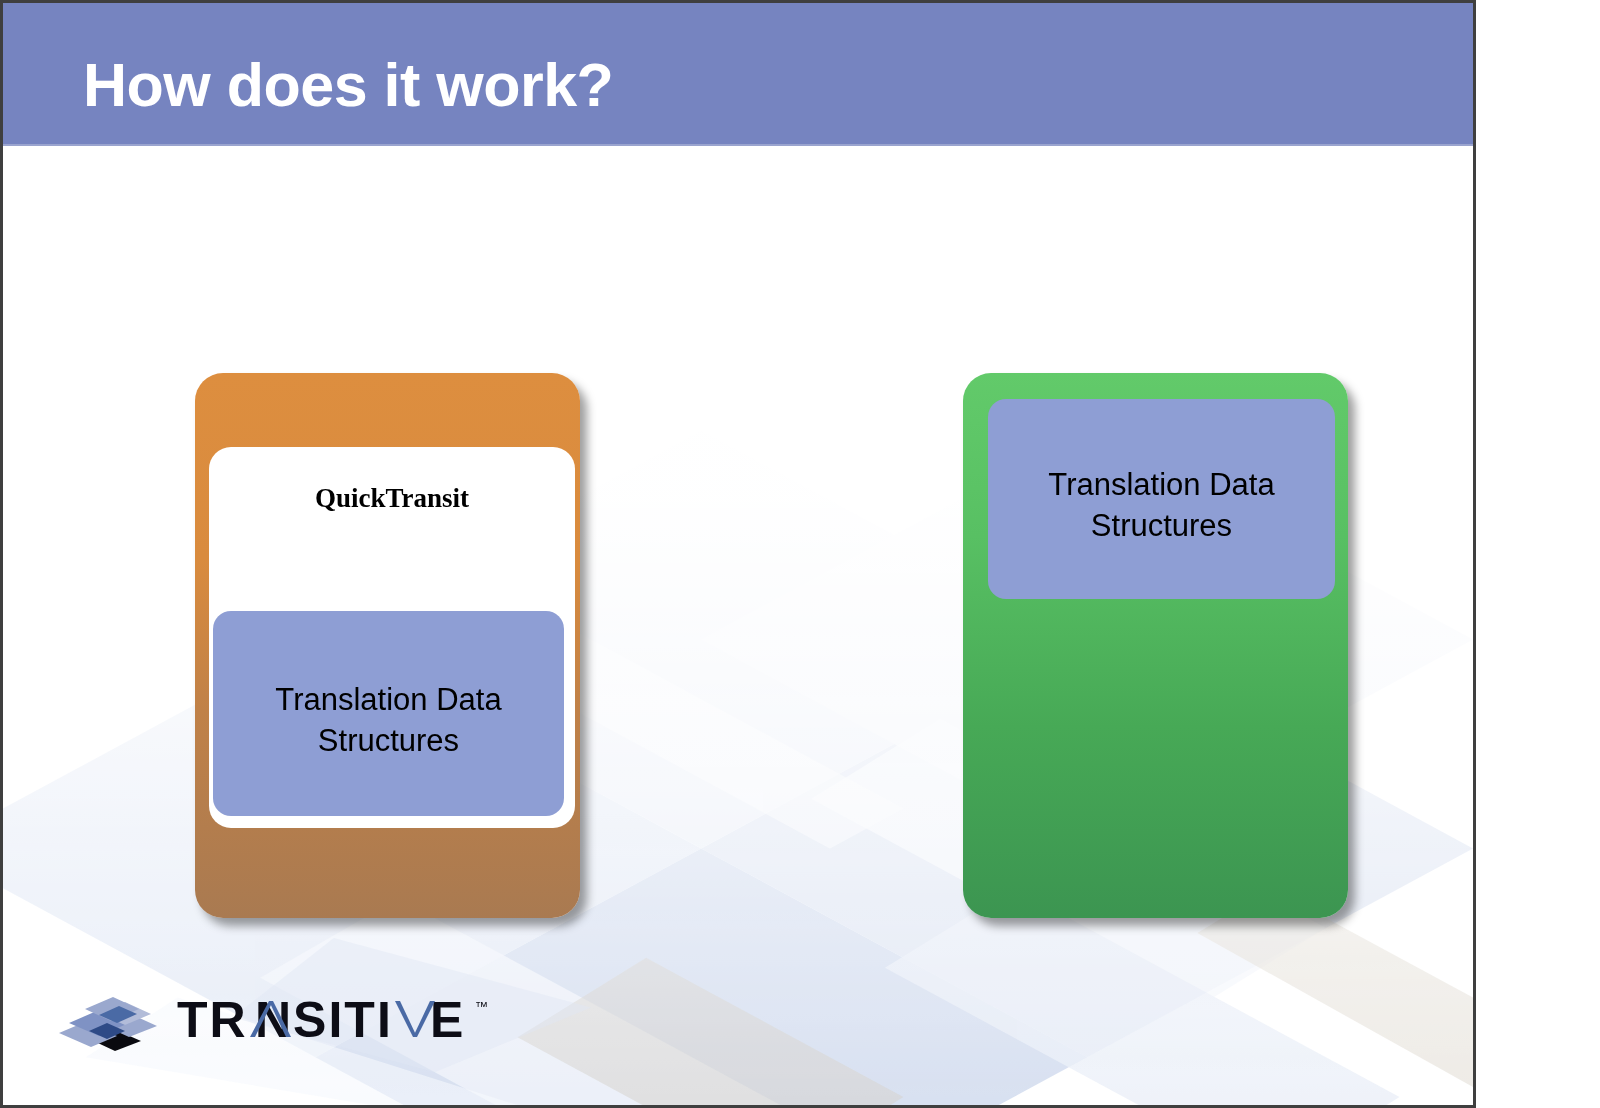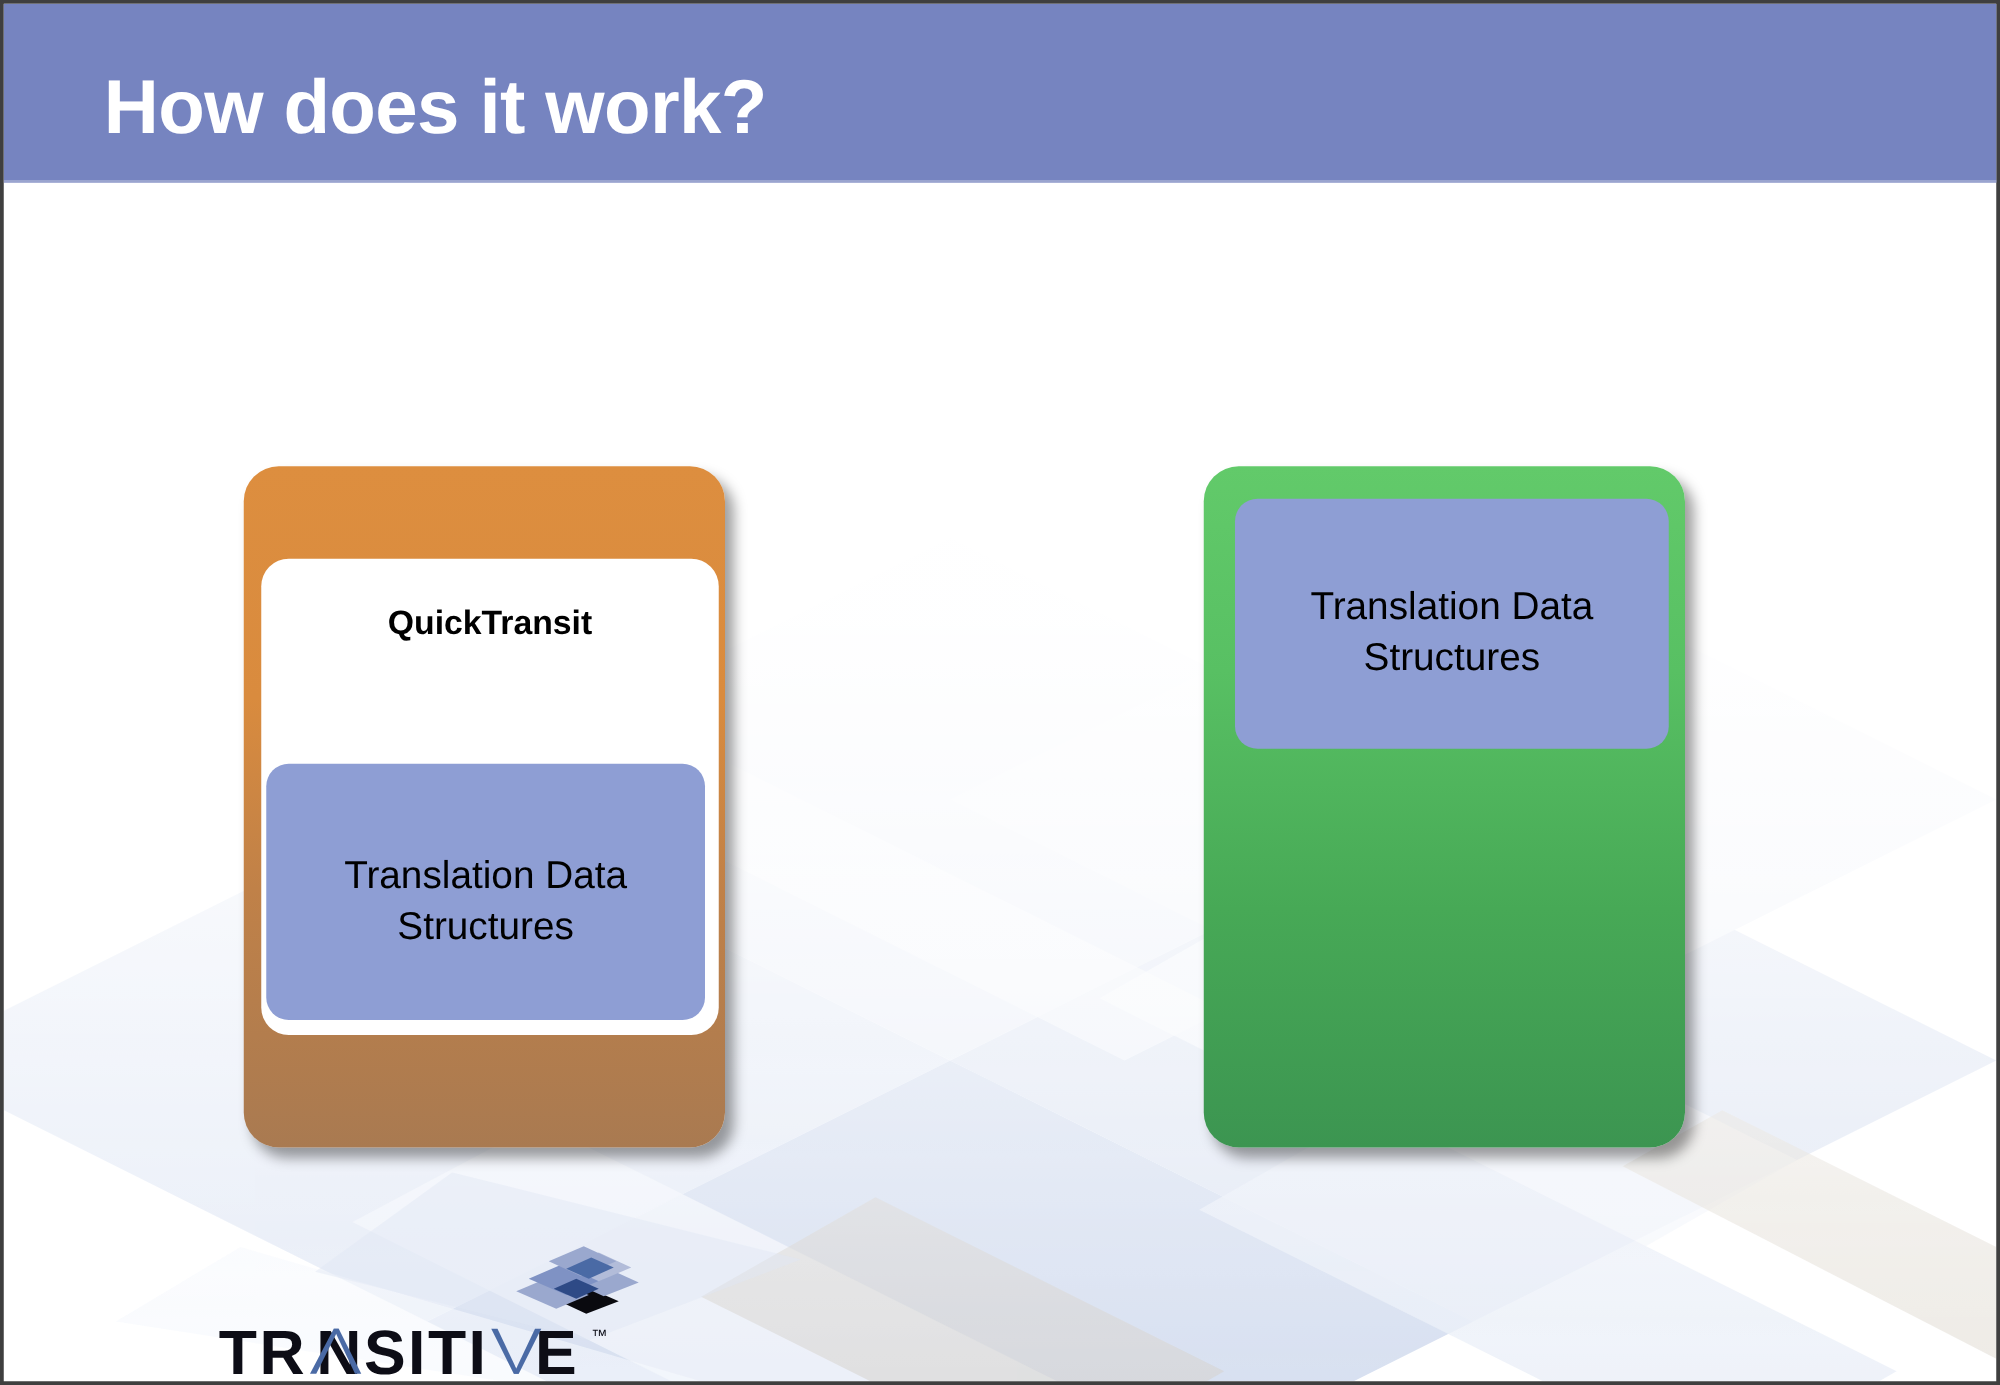--- a/index.html
+++ b/index.html
@@ -6,21 +6,21 @@
     margin: 0;
     padding: 0;
     background: #ffffff;
   }
   body {
     font-family: "Liberation Sans", sans-serif;
   }
 
   #slide {
     position: relative;
-    width: 1600px;
+    width: 1476px;
     height: 1108px;
     overflow: hidden;
     background: #ffffff;
     box-sizing: border-box;
     border: 3px solid #3f3f3f;
   }
 
   
   .bg-art {
     position: absolute;
@@ -112,20 +112,21 @@
   #label-quicktransit {
     position: absolute;
     left: 0;
     top: 36px;
     width: 100%;
     text-align: center;
     font-size: 27px;
     font-weight: bold;
     color: #000000;
     white-space: nowrap;
+    font-family: Liberation Serif, serif;
   }
 
   
   .tds-box {
     position: absolute;
     background: #8e9ed4;
     border-radius: 18px;
     z-index: 8;
     display: flex;
     align-items: center;
@@ -157,22 +158,21 @@
 
   
   #logo {
     position: absolute;
     left: 52px;
     top: 990px;
     width: 460px;
     height: 72px;
     z-index: 9;
     display: flex;
-    align-items: flex-end;
-    flex-direction: column;
+    align-items: flex-start;
   }
   #logo-mark {
     width: 106px;
     height: 62px;
     flex: 0 0 auto;
   }
   #logo-wordmark {
     margin-left: 16px;
     height: 56px;
     flex: 0 0 auto;

